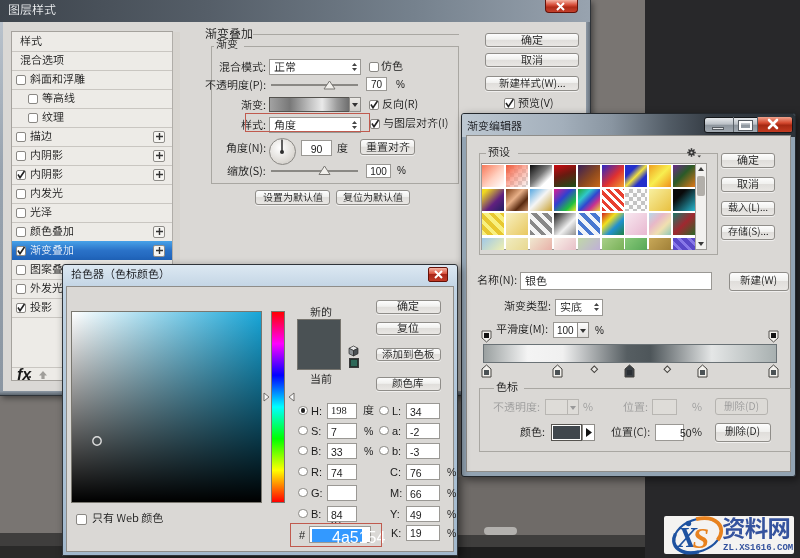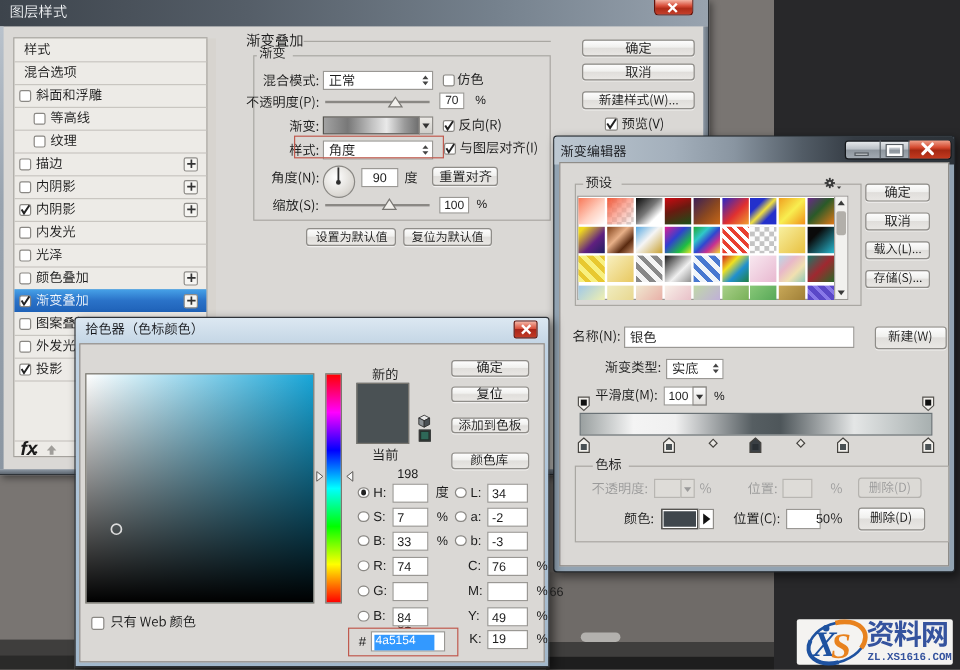--- a/index.html
+++ b/index.html
@@ -516,21 +516,21 @@
     <path d="M4.3 -3C4.1 -2.2 3.6 -1.3 3 -0.8L3.5 -0.4C4.2 -1 4.6 -2 4.9 -2.8ZM6.8 -2.7C7.1 -2 7.4 -1.1 7.5 -0.5L8.1 -0.7C7.9 -1.3 7.6 -2.2 7.3 -2.9ZM8.1 -3C8.7 -2.2 9.3 -1.1 9.6 -0.4L10.2 -0.7C9.9 -1.4 9.3 -2.4 8.6 -3.2ZM5.6 -4.2L5.6 0C5.6 0.1 5.6 0.2 5.4 0.2C5.3 0.2 4.8 0.2 4.3 0.2C4.4 0.4 4.5 0.6 4.5 0.8C5.2 0.8 5.6 0.8 5.9 0.7C6.2 0.6 6.3 0.4 6.3 0L6.3 -4.2ZM0.9 -8.2C1.5 -7.9 2.2 -7.4 2.6 -7L3 -7.6C2.7 -8 1.9 -8.4 1.3 -8.7ZM0.4 -5.3C1.1 -5.1 1.8 -4.6 2.2 -4.3L2.6 -4.9C2.2 -5.2 1.4 -5.6 0.8 -5.9ZM0.7 0.3L1.3 0.7C1.7 -0.2 2.3 -1.5 2.7 -2.5L2.1 -2.9C1.7 -1.8 1.1 -0.5 0.7 0.3ZM3.4 -8.2L3.4 -7.5L5.8 -7.5C5.7 -7 5.5 -6.5 5.3 -6L2.9 -6L2.9 -5.4L4.9 -5.4C4.4 -4.5 3.7 -3.7 2.7 -3.2C2.8 -3.1 3 -2.8 3.1 -2.7C4.3 -3.3 5.1 -4.3 5.7 -5.4L7.1 -5.4C7.7 -4.3 8.7 -3.3 9.7 -2.8C9.8 -3 10 -3.3 10.2 -3.4C9.3 -3.8 8.4 -4.5 7.8 -5.4L10 -5.4L10 -6L6 -6C6.2 -6.5 6.4 -7 6.5 -7.5L9.6 -7.5L9.6 -8.2ZM16.5 -7.5L16.5 0.7L17.2 0.7L17.2 -0.1L19.4 -0.1L19.4 0.6L20.1 0.6L20.1 -7.5ZM17.2 -0.8L17.2 -6.8L19.4 -6.8L19.4 -0.8ZM12.6 -8.7L12.6 -6.8L11.1 -6.8L11.1 -6.1L12.6 -6.1C12.5 -3.4 12.2 -1.1 10.8 0.4C11 0.5 11.2 0.7 11.4 0.8C12.8 -0.7 13.2 -3.3 13.3 -6.1L14.9 -6.1C14.9 -2 14.8 -0.5 14.5 -0.2C14.4 -0.1 14.3 -0 14.2 -0C14 -0 13.5 -0 13 -0.1C13.1 0.1 13.2 0.4 13.2 0.6C13.7 0.7 14.2 0.7 14.5 0.6C14.8 0.6 15 0.5 15.1 0.3C15.5 -0.2 15.5 -1.7 15.6 -6.4C15.6 -6.5 15.6 -6.8 15.6 -6.8L13.3 -6.8L13.3 -8.7ZM27.8 -7.9L27.8 -1.5L28.4 -1.5L28.4 -7.9ZM29.9 -8.6L29.9 -0.3C29.9 -0.2 29.8 -0.1 29.6 -0.1C29.5 -0.1 28.9 -0.1 28.2 -0.1C28.4 0.1 28.5 0.4 28.5 0.6C29.3 0.6 29.8 0.6 30.1 0.5C30.4 0.3 30.5 0.1 30.5 -0.3L30.5 -8.6ZM21.7 -0.4L21.8 0.3C23.2 0 25.2 -0.4 27.1 -0.8L27 -1.4L24.8 -1L24.8 -2.7L26.9 -2.7L26.9 -3.3L24.8 -3.3L24.8 -4.5L24.1 -4.5L24.1 -3.3L22 -3.3L22 -2.7L24.1 -2.7L24.1 -0.8C23.2 -0.7 22.3 -0.5 21.7 -0.4ZM22.2 -4.6C22.5 -4.7 22.9 -4.8 26.2 -5.1C26.4 -4.9 26.5 -4.6 26.6 -4.4L27.2 -4.8C26.8 -5.4 26.1 -6.4 25.5 -7.1L25 -6.8C25.3 -6.4 25.6 -6 25.9 -5.7L23 -5.4C23.5 -6 23.9 -6.7 24.3 -7.5L27.2 -7.5L27.2 -8.1L21.8 -8.1L21.8 -7.5L23.5 -7.5C23.1 -6.7 22.7 -6 22.5 -5.8C22.3 -5.5 22.2 -5.3 22 -5.3C22.1 -5.1 22.2 -4.8 22.2 -4.6ZM36.5 -5.2L36.5 -3.3L34 -3.3L34 -5.2ZM37.2 -5.2L39.8 -5.2L39.8 -3.3L37.2 -3.3ZM37.8 -7.2C37.5 -6.8 37.1 -6.3 36.7 -5.9L33.9 -5.9C34.3 -6.3 34.7 -6.8 35 -7.2ZM35.2 -8.8C34.5 -7.4 33.2 -6.1 31.9 -5.3C32.1 -5.2 32.3 -4.8 32.3 -4.6C32.7 -4.9 33 -5.1 33.3 -5.4L33.3 -0.8C33.3 0.4 33.8 0.7 35.4 0.7C35.8 0.7 39.2 0.7 39.6 0.7C41.1 0.7 41.4 0.2 41.6 -1.4C41.4 -1.5 41.1 -1.6 40.9 -1.7C40.8 -0.3 40.6 0 39.6 0C38.9 0 35.9 0 35.4 0C34.2 0 34 -0.2 34 -0.8L34 -2.6L39.8 -2.6L39.8 -2.1L40.5 -2.1L40.5 -5.9L37.6 -5.9C38.1 -6.4 38.6 -7 38.9 -7.6L38.5 -7.9L38.3 -7.9L35.5 -7.9C35.6 -8.1 35.8 -8.3 35.9 -8.6ZM44.1 -8.8L44.1 -6.8L42.6 -6.8L42.6 -6.1L44.1 -6.1C43.7 -4.6 43 -2.9 42.4 -2C42.5 -1.9 42.7 -1.6 42.7 -1.4C43.2 -2.1 43.8 -3.3 44.1 -4.6L44.1 0.8L44.8 0.8L44.8 -4.9C45.1 -4.4 45.4 -3.7 45.6 -3.3L46 -3.9C45.8 -4.2 45 -5.4 44.8 -5.8L44.8 -6.1L46.1 -6.1L46.1 -6.8L44.8 -6.8L44.8 -8.8ZM51.2 -8.6C50.2 -8.1 48.2 -7.9 46.5 -7.8L46.5 -5.2C46.5 -3.5 46.4 -1.2 45.2 0.5C45.4 0.5 45.7 0.7 45.8 0.8C47 -0.8 47.2 -3.3 47.2 -5L47.6 -5C47.9 -3.7 48.4 -2.5 49 -1.5C48.3 -0.7 47.5 -0.1 46.6 0.3C46.7 0.4 46.9 0.7 47 0.8C47.9 0.4 48.7 -0.2 49.4 -0.9C50 -0.2 50.8 0.4 51.6 0.8C51.8 0.7 52 0.4 52.1 0.2C51.2 -0.1 50.5 -0.7 49.9 -1.5C50.6 -2.5 51.2 -3.9 51.5 -5.6L51.1 -5.7L51 -5.7L47.2 -5.7L47.2 -7.2C48.8 -7.3 50.6 -7.6 51.7 -8ZM50.7 -5C50.5 -3.9 50 -2.9 49.4 -2.1C48.9 -2.9 48.5 -3.9 48.2 -5Z" fill="#1c1c1c"></path>
   </svg>
 <div class="btn" style="left:375.5px;top:377px;width:65px;height:13.5px;"></div>
 <svg class="t" style="left:392.2px;top:387.2px">
     <path d="M7.4 -5.3C7.3 -1.6 7.2 -0.3 4.5 0.4C4.7 0.5 4.8 0.7 4.9 0.8C7.7 0.1 7.9 -1.4 7.9 -5.3ZM4.2 -4.9C3.6 -4.3 2.6 -3.8 1.6 -3.5C1.8 -3.4 2 -3.2 2.1 -3.1C3 -3.4 4.1 -4 4.8 -4.6ZM4.4 -3.5C3.7 -2.8 2.6 -2.1 1.5 -1.8C1.7 -1.6 1.9 -1.4 2 -1.3C3.1 -1.7 4.2 -2.4 4.9 -3.2ZM4.6 -2C3.9 -1.1 2.7 -0.3 1.4 0.1C1.5 0.2 1.7 0.4 1.8 0.6C3.2 0.1 4.5 -0.7 5.2 -1.7ZM7.8 -0.9C8.5 -0.4 9.3 0.3 9.7 0.8L10.1 0.4C9.7 -0.1 8.8 -0.8 8.2 -1.2ZM5.6 -6.4L5.6 -1.4L6.2 -1.4L6.2 -5.8L9 -5.8L9 -1.5L9.6 -1.5L9.6 -6.4L7.6 -6.4C7.7 -6.8 7.9 -7.2 8 -7.6L9.9 -7.6L9.9 -8.1L5.4 -8.1L5.4 -7.6L7.4 -7.6C7.3 -7.2 7.1 -6.7 7 -6.4ZM2.4 -8.6C2.6 -8.4 2.7 -8 2.8 -7.7L0.7 -7.7L0.7 -7.2L5.2 -7.2L5.2 -7.7L3.5 -7.7C3.4 -8.1 3.2 -8.5 3 -8.8ZM0.9 -5.6L0.9 -3.3C0.9 -2.2 0.9 -0.7 0.4 0.5C0.5 0.6 0.8 0.7 0.9 0.8C1.5 -0.4 1.6 -2.1 1.6 -3.3L1.6 -5L5.2 -5L5.2 -5.6L4.1 -5.6C4.3 -6 4.5 -6.5 4.7 -6.9L4.1 -7C4 -6.6 3.7 -6 3.4 -5.6ZM1.4 -6.9C1.7 -6.5 1.9 -6 2 -5.6L2.6 -5.8C2.5 -6.2 2.2 -6.7 2 -7.1ZM15.5 -5.2L15.5 -3.3L13 -3.3L13 -5.2ZM16.2 -5.2L18.8 -5.2L18.8 -3.3L16.2 -3.3ZM16.8 -7.2C16.5 -6.8 16.1 -6.3 15.7 -5.9L12.9 -5.9C13.3 -6.3 13.7 -6.8 14 -7.2ZM14.2 -8.8C13.5 -7.4 12.2 -6.1 10.9 -5.3C11.1 -5.2 11.3 -4.8 11.3 -4.6C11.7 -4.9 12 -5.1 12.3 -5.4L12.3 -0.8C12.3 0.4 12.8 0.7 14.4 0.7C14.8 0.7 18.2 0.7 18.6 0.7C20.1 0.7 20.4 0.2 20.6 -1.4C20.4 -1.5 20.1 -1.6 19.9 -1.7C19.8 -0.3 19.6 0 18.6 0C17.9 0 14.9 0 14.4 0C13.2 0 13 -0.2 13 -0.8L13 -2.6L18.8 -2.6L18.8 -2.1L19.5 -2.1L19.5 -5.9L16.6 -5.9C17.1 -6.4 17.6 -7 17.9 -7.6L17.5 -7.9L17.3 -7.9L14.5 -7.9C14.6 -8.1 14.8 -8.3 14.9 -8.6ZM24.4 -2.6C24.5 -2.7 24.8 -2.8 25.4 -2.8L27.3 -2.8L27.3 -1.5L23.4 -1.5L23.4 -0.9L27.3 -0.9L27.3 0.8L28 0.8L28 -0.9L31 -0.9L31 -1.5L28 -1.5L28 -2.8L30.3 -2.8L30.3 -3.4L28 -3.4L28 -4.6L27.3 -4.6L27.3 -3.4L25.2 -3.4C25.5 -3.9 25.8 -4.5 26.1 -5.1L30.5 -5.1L30.5 -5.7L26.5 -5.7L26.8 -6.5L26.1 -6.8C26 -6.4 25.8 -6.1 25.7 -5.7L23.7 -5.7L23.7 -5.1L25.4 -5.1C25.1 -4.5 24.9 -4.1 24.7 -3.9C24.5 -3.6 24.3 -3.4 24.2 -3.3C24.3 -3.1 24.4 -2.8 24.4 -2.6ZM25.9 -8.6C26.1 -8.3 26.3 -8 26.4 -7.7L22.3 -7.7L22.3 -4.7C22.3 -3.2 22.2 -1 21.3 0.5C21.5 0.5 21.8 0.7 21.9 0.9C22.8 -0.7 23 -3.1 23 -4.7L23 -7.1L31 -7.1L31 -7.7L27.3 -7.7C27.1 -8.1 26.9 -8.5 26.6 -8.8Z" fill="#1c1c1c"></path>
   </svg>
 <div style="left:298px;top:405.5px;width:9.5px;height:9.5px;background:#fff;border:1px solid #8a8884;border-radius:50%"></div>
 <div style="left:300.5px;top:408.0px;width:4.5px;height:4.5px;background:#222;border-radius:50%"></div>
 <div class="lt" style="left:311px;top:405px;font-size:11px;color:#1c1c1c;">H:</div>
 <div class="inp" style="left:327px;top:403px;width:30px;height:16px;"></div>
-<div class="lt" style="left:331px;top:389px;font-size:10.5px;color:#1c1c1c;">198</div>
+<div class="lt" style="left:331px;top:405px;font-size:10.5px;color:#1c1c1c;font-family:Liberation Serif, serif;">198</div>
 <svg class="t" style="left:363px;top:414.4px">
     <path d="M4.2 -7.1L4.2 -6.1L2.4 -6.1L2.4 -5.5L4.2 -5.5L4.2 -3.7L8.5 -3.7L8.5 -5.5L10.3 -5.5L10.3 -6.1L8.5 -6.1L8.5 -7.1L7.8 -7.1L7.8 -6.1L4.9 -6.1L4.9 -7.1ZM7.8 -5.5L7.8 -4.3L4.9 -4.3L4.9 -5.5ZM8.4 -2.3C7.9 -1.7 7.2 -1.2 6.4 -0.8C5.5 -1.2 4.9 -1.7 4.4 -2.3ZM2.6 -2.9L2.6 -2.3L4.1 -2.3L3.7 -2.1C4.2 -1.5 4.8 -0.9 5.5 -0.5C4.5 -0.2 3.3 0.1 2.1 0.2C2.2 0.3 2.3 0.6 2.4 0.8C3.8 0.6 5.1 0.4 6.3 -0.1C7.4 0.4 8.7 0.7 10.1 0.9C10.2 0.7 10.4 0.4 10.6 0.2C9.3 0.1 8.2 -0.1 7.1 -0.5C8.1 -1 9 -1.7 9.5 -2.7L9 -2.9L8.9 -2.9ZM5.2 -9.1C5.4 -8.8 5.6 -8.4 5.7 -8.1L1.4 -8.1L1.4 -5.1C1.4 -3.5 1.3 -1.1 0.4 0.5C0.6 0.6 0.9 0.7 1.1 0.9C2 -0.9 2.1 -3.4 2.1 -5.1L2.1 -7.4L10.4 -7.4L10.4 -8.1L6.5 -8.1C6.4 -8.5 6.2 -8.9 6 -9.3Z" fill="#1c1c1c"></path>
   </svg>
 <div style="left:298px;top:425.5px;width:9.5px;height:9.5px;background:#fff;border:1px solid #8a8884;border-radius:50%"></div>
 <div class="lt" style="left:311px;top:425px;font-size:11px;color:#1c1c1c;">S:</div>
 <div class="inp" style="left:327px;top:423px;width:30px;height:16px;"></div>
 <div class="lt" style="left:331px;top:425.5px;font-size:10.5px;color:#1c1c1c;">7</div>
 <div class="lt" style="left:364px;top:425px;font-size:10.5px;color:#1c1c1c;">%</div>
 <div style="left:298px;top:445.5px;width:9.5px;height:9.5px;background:#fff;border:1px solid #8a8884;border-radius:50%"></div>
 <div class="lt" style="left:311px;top:445px;font-size:11px;color:#1c1c1c;">B:</div>
@@ -560,34 +560,34 @@
 <div style="left:379px;top:445.5px;width:9.5px;height:9.5px;background:#fff;border:1px solid #8a8884;border-radius:50%"></div>
 <div class="lt" style="left:392px;top:445px;font-size:11px;color:#1c1c1c;">b:</div>
 <div class="inp" style="left:406px;top:443px;width:34px;height:16px;"></div>
 <div class="lt" style="left:410px;top:445.5px;font-size:10.5px;color:#1c1c1c;">-3</div>
 <div class="lt" style="left:390px;top:466px;font-size:11px;color:#1c1c1c;">C:</div>
 <div class="inp" style="left:406px;top:464px;width:34px;height:16px;"></div>
 <div class="lt" style="left:410px;top:466.5px;font-size:10.5px;color:#1c1c1c;">76</div>
 <div class="lt" style="left:447px;top:466px;font-size:10.5px;color:#1c1c1c;">%</div>
 <div class="lt" style="left:390px;top:487px;font-size:11px;color:#1c1c1c;">M:</div>
 <div class="inp" style="left:406px;top:485px;width:34px;height:16px;"></div>
-<div class="lt" style="left:410px;top:487.5px;font-size:10.5px;color:#1c1c1c;margin-left:48px;">66</div>
+<div class="lt" style="left:410px;top:487.5px;font-size:10.5px;color:#1c1c1c;">66</div>
 <div class="lt" style="left:447px;top:487px;font-size:10.5px;color:#1c1c1c;">%</div>
 <div class="lt" style="left:390px;top:508px;font-size:11px;color:#1c1c1c;">Y:</div>
 <div class="inp" style="left:406px;top:506px;width:34px;height:16px;"></div>
 <div class="lt" style="left:410px;top:508.5px;font-size:10.5px;color:#1c1c1c;">49</div>
 <div class="lt" style="left:447px;top:508px;font-size:10.5px;color:#1c1c1c;">%</div>
 <div class="lt" style="left:391px;top:527px;font-size:11px;color:#1c1c1c;">K:</div>
 <div class="inp" style="left:406px;top:524.5px;width:34px;height:16px;"></div>
 <div class="lt" style="left:410px;top:527px;font-size:10.5px;color:#1c1c1c;">19</div>
 <div class="lt" style="left:447px;top:527px;font-size:10.5px;color:#1c1c1c;">%</div>
 <div class="lt" style="left:299px;top:529px;font-size:11px;color:#1c1c1c;">#</div>
 <div class="inp" style="left:309px;top:526px;width:62px;height:17px;"></div>
 <div style="left:312px;top:528.5px;width:50px;height:13px;background:#3399ff"></div>
-<div class="lt" style="left:313px;top:529px;font-size:10px;color:#fff;">4a5154</div>
+<div class="lt" style="left:332px;top:529px;font-size:16px;color:#fff;">4a5154</div>
 <div style="left:290px;top:523px;width:92px;height:24px;border:1.5px solid #c05a4e"></div>
 <div class="cb" style="left:76px;top:513.5px;width:11px;height:11px;"></div>
 <svg class="t" style="left:92px;top:521.9px">
     <path d="M6.6 -2C7.7 -1.2 9.1 0.1 9.7 0.9L10.4 0.4C9.7 -0.4 8.3 -1.6 7.2 -2.4ZM3.7 -2.4C3 -1.4 1.7 -0.3 0.5 0.4C0.7 0.5 1 0.7 1.1 0.9C2.3 0.2 3.7 -1 4.5 -2.1ZM2.5 -7.7L8.5 -7.7L8.5 -4.2L2.5 -4.2ZM1.8 -8.4L1.8 -3.5L9.3 -3.5L9.3 -8.4ZM15.4 -9.2C15.2 -8.7 15.1 -8.2 14.9 -7.8L11.7 -7.8L11.7 -7.1L14.6 -7.1C13.8 -5.6 12.8 -4.2 11.5 -3.3C11.6 -3.2 11.8 -2.9 11.9 -2.7C12.7 -3.2 13.3 -3.9 13.8 -4.6L13.8 0.9L14.6 0.9L14.6 -1.3L19.3 -1.3L19.3 -0.1C19.3 0.1 19.2 0.1 19 0.1C18.8 0.1 18.2 0.1 17.4 0.1C17.5 0.3 17.6 0.6 17.7 0.8C18.6 0.8 19.2 0.8 19.6 0.7C19.9 0.6 20 0.4 20 -0.1L20 -5.7L14.6 -5.7C14.9 -6.2 15.1 -6.6 15.3 -7.1L21.3 -7.1L21.3 -7.8L15.6 -7.8C15.8 -8.2 16 -8.6 16.1 -9ZM14.6 -3.2L19.3 -3.2L19.3 -2L14.6 -2ZM14.6 -3.8L14.6 -5.1L19.3 -5.1L19.3 -3.8ZM26.5 0L27.6 0L28.8 -5C28.9 -5.7 29.1 -6.2 29.2 -6.8L29.3 -6.8C29.4 -6.2 29.5 -5.7 29.7 -5L30.9 0L32 0L33.7 -8.1L32.9 -8.1L32 -3.6C31.8 -2.7 31.6 -1.8 31.5 -1L31.4 -1C31.2 -1.8 31.1 -2.7 30.8 -3.6L29.7 -8.1L28.8 -8.1L27.7 -3.6C27.5 -2.7 27.3 -1.8 27.1 -1L27.1 -1C26.9 -1.8 26.7 -2.7 26.6 -3.6L25.7 -8.1L24.8 -8.1ZM37.5 0.1C38.3 0.1 38.9 -0.1 39.4 -0.5L39.1 -1.1C38.6 -0.8 38.1 -0.6 37.6 -0.6C36.4 -0.6 35.6 -1.5 35.5 -2.8L39.6 -2.8C39.6 -2.9 39.6 -3.1 39.6 -3.3C39.6 -5 38.8 -6.1 37.3 -6.1C35.9 -6.1 34.6 -4.9 34.6 -3C34.6 -1 35.9 0.1 37.5 0.1ZM35.5 -3.4C35.6 -4.7 36.4 -5.4 37.3 -5.4C38.3 -5.4 38.8 -4.7 38.8 -3.4ZM43.7 0.1C45 0.1 46.3 -1 46.3 -3.1C46.3 -4.9 45.4 -6.1 43.9 -6.1C43.2 -6.1 42.5 -5.7 42 -5.2L42 -6.3L42 -8.8L41.1 -8.8L41.1 0L41.8 0L41.9 -0.6L42 -0.6C42.5 -0.1 43.1 0.1 43.7 0.1ZM43.5 -0.6C43.1 -0.6 42.6 -0.8 42 -1.3L42 -4.5C42.6 -5 43.2 -5.3 43.7 -5.3C44.9 -5.3 45.3 -4.4 45.3 -3C45.3 -1.6 44.6 -0.6 43.5 -0.6ZM57 -5.6C57 -1.6 56.8 -0.4 54.1 0.4C54.2 0.5 54.4 0.7 54.4 0.9C57.3 0.1 57.6 -1.4 57.6 -5.6ZM53.7 -5.1C53.1 -4.5 52 -4 51 -3.7C51.2 -3.6 51.4 -3.4 51.5 -3.2C52.5 -3.6 53.6 -4.2 54.3 -4.8ZM53.9 -3.6C53.2 -2.9 52 -2.2 50.9 -1.9C51.1 -1.7 51.2 -1.5 51.4 -1.3C52.5 -1.8 53.7 -2.5 54.5 -3.4ZM54.1 -2.1C53.4 -1.1 52.1 -0.4 50.7 0.1C50.9 0.2 51.1 0.4 51.2 0.6C52.6 0.1 54 -0.7 54.7 -1.8ZM57.4 -0.9C58.1 -0.4 59 0.4 59.4 0.9L59.8 0.4C59.4 -0.1 58.6 -0.8 57.8 -1.3ZM55.2 -6.7L55.2 -1.5L55.8 -1.5L55.8 -6.1L58.7 -6.1L58.7 -1.5L59.3 -1.5L59.3 -6.7L57.2 -6.7C57.4 -7.1 57.5 -7.5 57.7 -7.9L59.7 -7.9L59.7 -8.5L54.9 -8.5L54.9 -7.9L57.1 -7.9C56.9 -7.5 56.8 -7.1 56.6 -6.7ZM51.8 -9.1C52 -8.8 52.1 -8.4 52.2 -8.1L50.1 -8.1L50.1 -7.5L54.7 -7.5L54.7 -8.1L52.9 -8.1C52.8 -8.4 52.6 -8.9 52.4 -9.2ZM50.3 -5.9L50.3 -3.5C50.3 -2.3 50.2 -0.7 49.7 0.5C49.8 0.6 50.1 0.7 50.3 0.9C50.8 -0.4 51 -2.2 51 -3.5L51 -5.2L54.7 -5.2L54.7 -5.9L53.6 -5.9C53.8 -6.3 54 -6.8 54.3 -7.2L53.6 -7.4C53.4 -6.9 53.2 -6.3 52.9 -5.9ZM50.8 -7.2C51.1 -6.8 51.3 -6.2 51.4 -5.9L52 -6.1C51.9 -6.5 51.6 -7 51.4 -7.4ZM65.5 -5.5L65.5 -3.5L62.9 -3.5L62.9 -5.5ZM66.3 -5.5L69 -5.5L69 -3.5L66.3 -3.5ZM66.9 -7.6C66.6 -7.1 66.2 -6.6 65.7 -6.2L62.8 -6.2C63.2 -6.6 63.6 -7.1 64 -7.6ZM64.2 -9.3C63.5 -7.7 62.1 -6.4 60.7 -5.5C60.9 -5.4 61.1 -5 61.2 -4.9C61.5 -5.1 61.9 -5.4 62.2 -5.7L62.2 -0.8C62.2 0.4 62.7 0.7 64.4 0.7C64.8 0.7 68.3 0.7 68.8 0.7C70.4 0.7 70.7 0.2 70.9 -1.5C70.7 -1.6 70.3 -1.7 70.1 -1.8C70 -0.3 69.9 0 68.8 0C68 0 64.9 0 64.4 0C63.2 0 62.9 -0.2 62.9 -0.8L62.9 -2.8L69 -2.8L69 -2.2L69.7 -2.2L69.7 -6.2L66.6 -6.2C67.2 -6.7 67.7 -7.3 68.1 -7.9L67.6 -8.3L67.4 -8.2L64.4 -8.2C64.6 -8.5 64.8 -8.7 64.9 -9Z" fill="#1c1c1c"></path>
   </svg>
 <div style="left:664px;top:516px;width:130px;height:38px;background:#f4f3f1;border-radius:2px"></div>
 <svg class="t" style="left:0px;top:0px">
     <g transform="translate(697.5,535.5) rotate(-20)">
 <ellipse cx="0" cy="0" rx="24.5" ry="16" fill="none" stroke="#1e52a0" stroke-width="2.2"></ellipse>
 <path d="M 4.3 -15.8 A 24.5 16 0 0 1 17.3 11.3" fill="none" stroke="#e8821e" stroke-width="3.8"></path>

